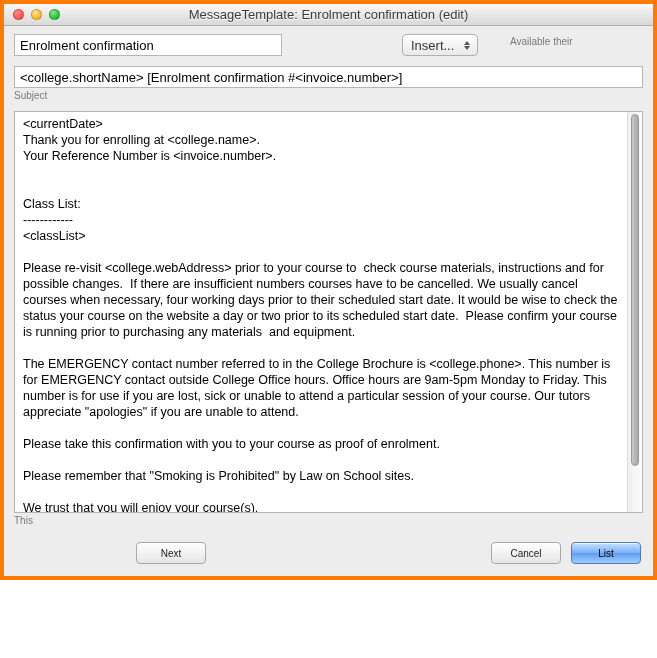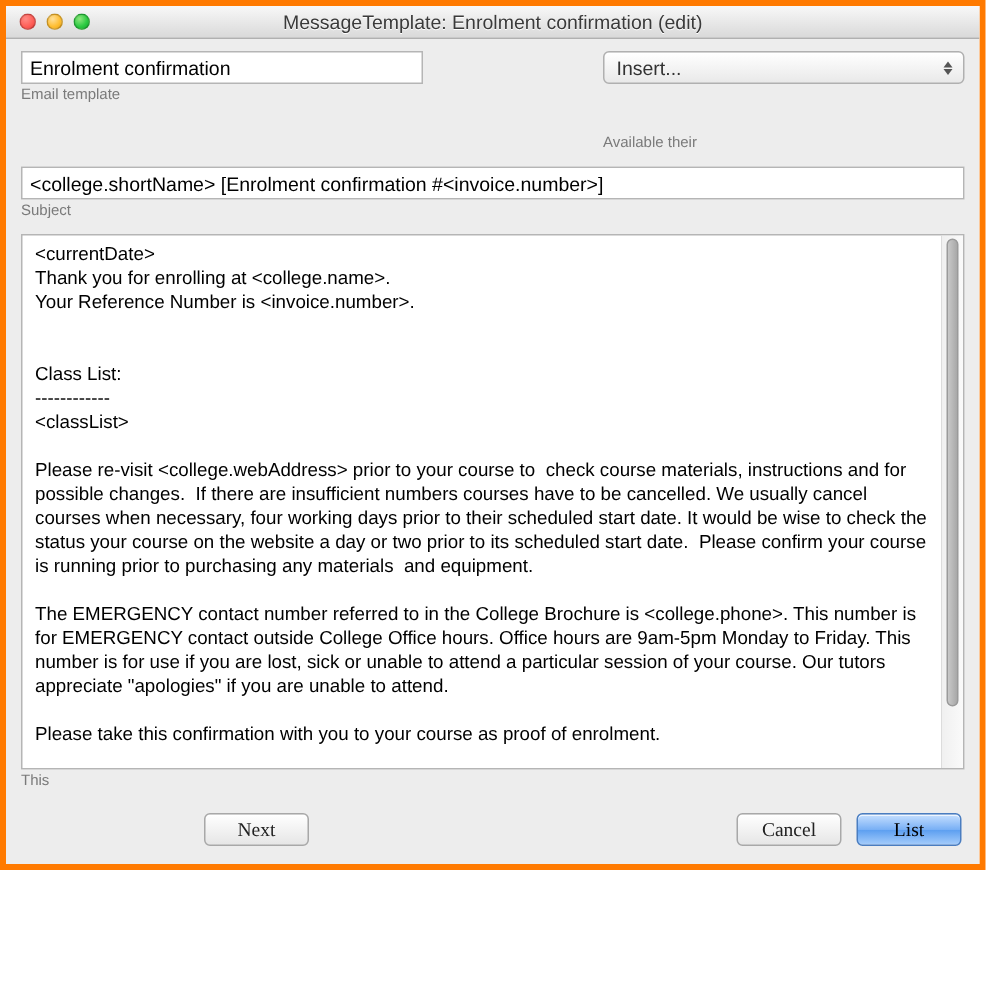--- a/index.html
+++ b/index.html
@@ -55,21 +55,21 @@
     display: flex;
     flex-direction: column;
     overflow: hidden;
   }
   .top-row {
     display: flex;
     gap: 120px;
   }
   .top-left, .top-right {
     display: flex;
-    flex-direction: column;
+    flex-direction: row;
     flex: 1;
   }
   .top-left { flex: 0 0 268px; }
   .top-right { flex: 1; gap: 32px; }
   .text-input {
     width: 100%;
     height: 22px;
     border: 1px solid #b5b5b5;
     background: #fff;
     padding: 0 5px;
@@ -172,22 +172,22 @@
     align-items: center;
     gap: 10px;
   }
   .footer-spacer { flex: 1; }
   .btn {
     min-width: 70px;
     height: 22px;
     border: 1px solid #a8a8a8;
     border-radius: 4px;
     background: linear-gradient(to bottom, #ffffff, #e6e6e6);
-    font-size: 13px;
-    font-family: Liberation Serif, serif;
+    font-size: 10px;
+    font-family: Liberation Sans, sans-serif;
     padding: 0 2px;
     color: #222;
     box-shadow: 0 1px 0 rgba(255,255,255,0.7) inset;
     cursor: default;
   }
   .btn-default {
     background: linear-gradient(to bottom, #c7e0ff, #79b0f5 50%, #5b9ef0 51%, #a4ccfb);
     border-color: #4a7dc0;
     color: #000;
   }
@@ -205,21 +205,20 @@
       <div class="traffic-light tl-max"></div>
     </div>
     <div class="titlebar-title">MessageTemplate: Enrolment confirmation (edit)</div>
   </div>
 
   <div class="content">
 
     <div class="top-row">
       <div class="top-left">
         <input class="text-input" type="text" value="Enrolment confirmation" style="">
-        <div class="field-caption">Email template</div>
       </div>
       <div class="top-right">
         <div class="select-wrap">
           <select class="select">
             <option>Insert...</option>
           </select>
           <div class="select-arrows">
             <div class="arrow-up"></div>
             <div class="arrow-down"></div>
           </div>

